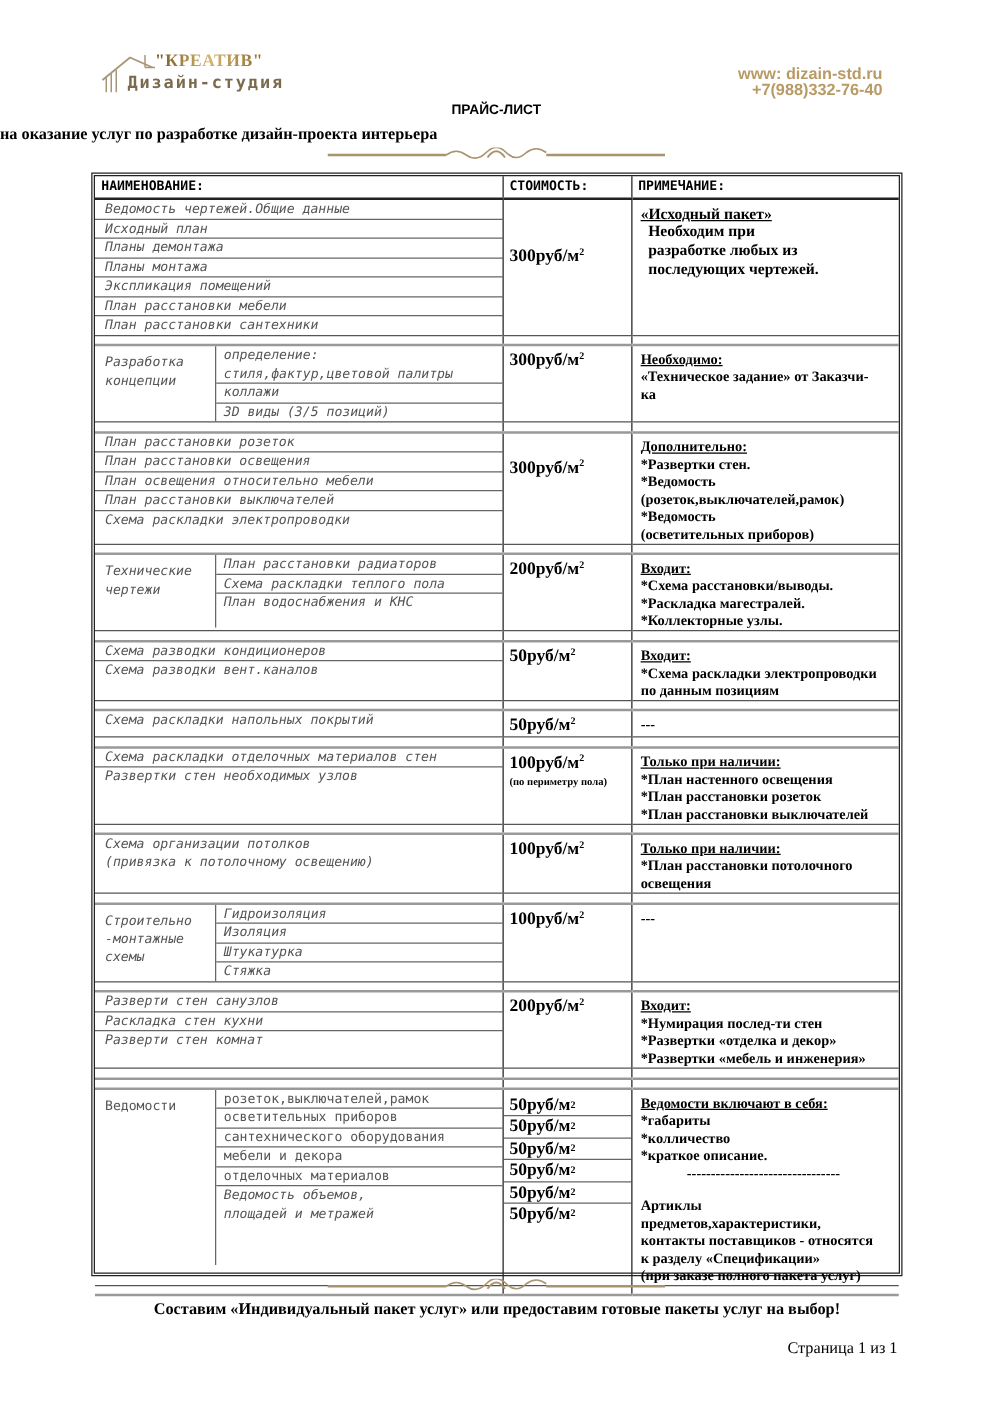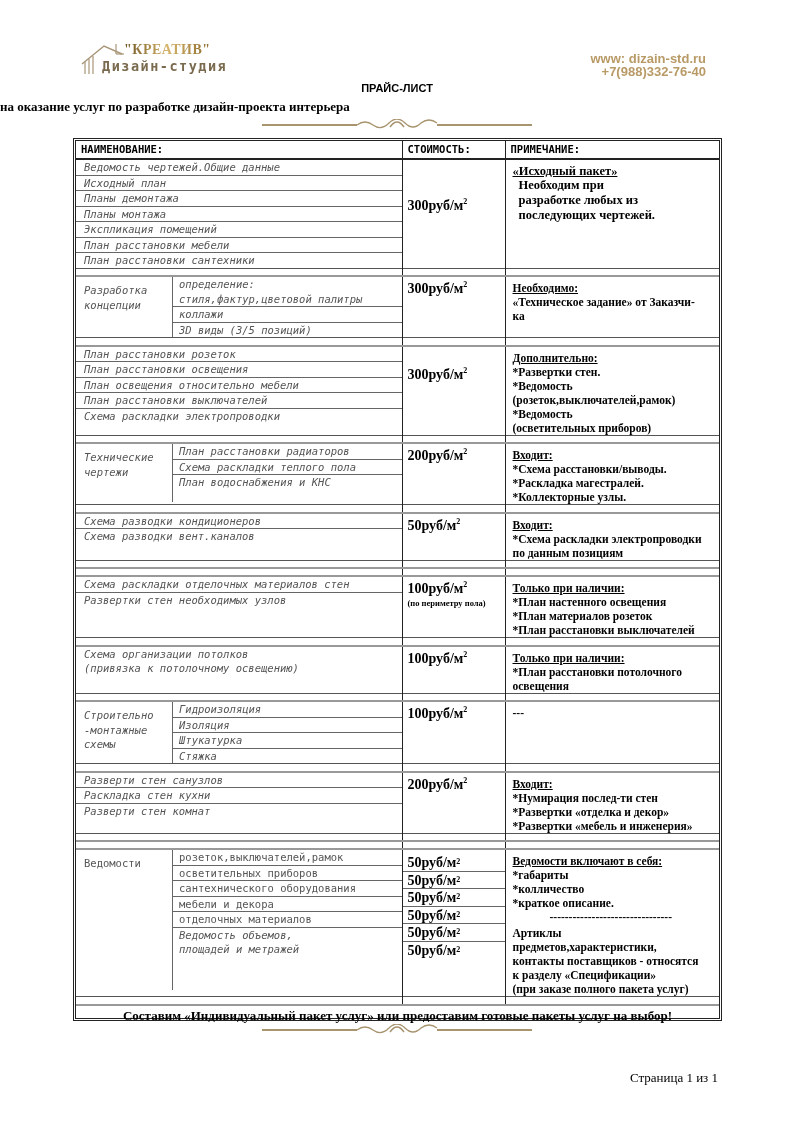--- a/index.html
+++ b/index.html
@@ -224,38 +224,49 @@
           <div class="u">Входит:</div>
           <div>*Схема раскладки электропроводки</div>
           <div> по данным позициям</div>
         </td>
       </tr>
       <tr class="sep">
         <td></td>
         <td></td>
         <td></td>
       </tr>
+      <tr>
+        <td class="name-cell" style="height: 14px;">
+          <div class="line last">Схема раскладки напольных покрытий</div>
+        </td>
+        <td class="price-cell">
+          <div><span>50</span><span>руб/м</span><sup>2</sup></div>
+        </td>
+        <td class="note-cell">
+          <div>---</div>
+        </td>
+      </tr>
       <tr class="sep">
         <td></td>
         <td></td>
         <td></td>
       </tr>
       <tr>
         <td class="name-cell" style="height: 53px;">
           <div class="line">Схема раскладки отделочных материалов стен</div>
           <div class="line last">Развертки стен необходимых узлов</div>
         </td>
         <td class="price-cell">
           <div><span>100</span><span>руб/м</span><sup>2</sup></div>
           <span class="small">(по периметру пола)</span>
         </td>
         <td class="note-cell">
           <div class="u">Только при наличии:</div>
           <div>*План  настенного освещения</div>
-          <div>*План материалов розеток</div>
+          <div>*План расстановки розеток</div>
           <div>*План расстановки выключателей</div>
         </td>
       </tr>
       <tr class="sep">
         <td></td>
         <td></td>
         <td></td>
       </tr>
       <tr>
         <td class="name-cell" style="height: 38px;">
@@ -354,21 +365,21 @@
           <div class="price-line"><span>50</span><span>руб/м</span><sup>2</sup></div>
           <div class="price-line"><span>50</span><span>руб/м</span><sup>2</sup></div>
           <div class="price-line last"><span>50</span><span>руб/м</span><sup>2</sup></div>
         </td>
         <td class="note-cell">
           <div class="u">Ведомости включают в себя:</div>
           <div>*габариты</div>
           <div>*колличество</div>
           <div>*краткое описание.</div>
           <div style="text-align: center; padding-right: 10px;">--------------------------------</div>
-          <div style="margin-top: 2px;">Артиклы</div>
+          <div style="margin-top: 12px;">Артиклы</div>
           <div>предметов,характеристики,</div>
           <div>контакты поставщиков - относятся</div>
           <div>к разделу «Спецификации»</div>
           <div>(при заказе полного пакета услуг)</div>
         </td>
       </tr>
       <tr class="sep">
         <td></td>
         <td></td>
         <td></td>

